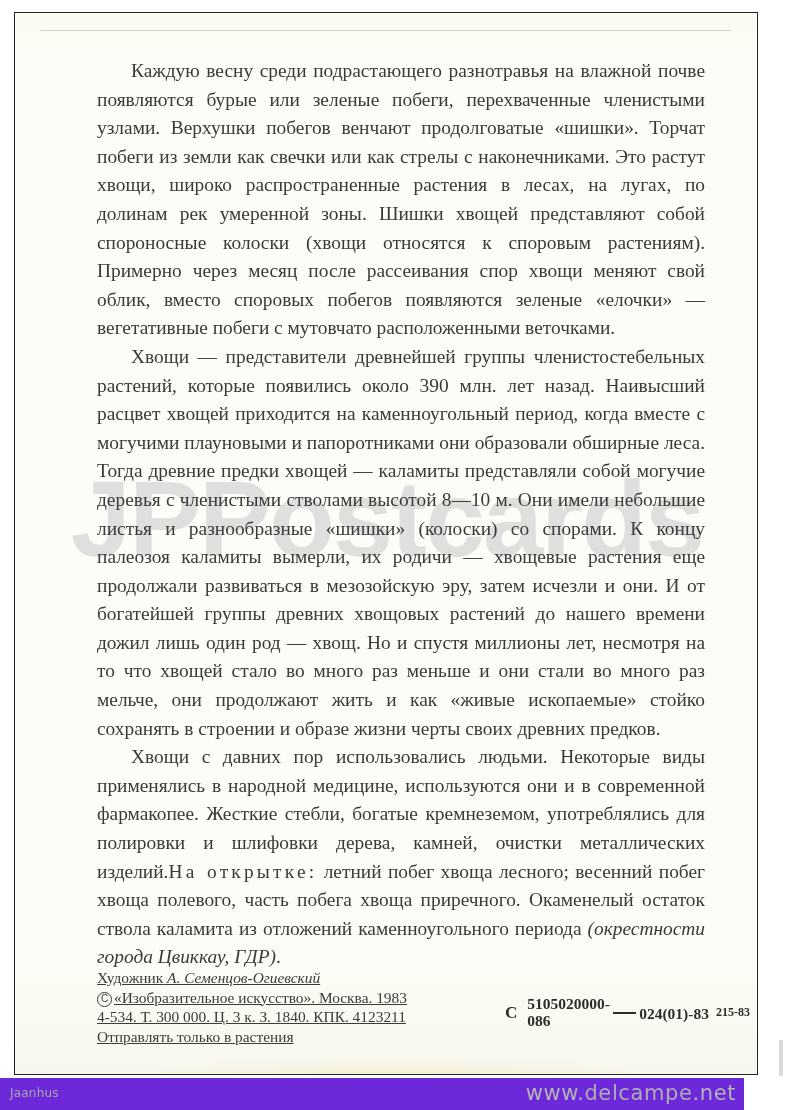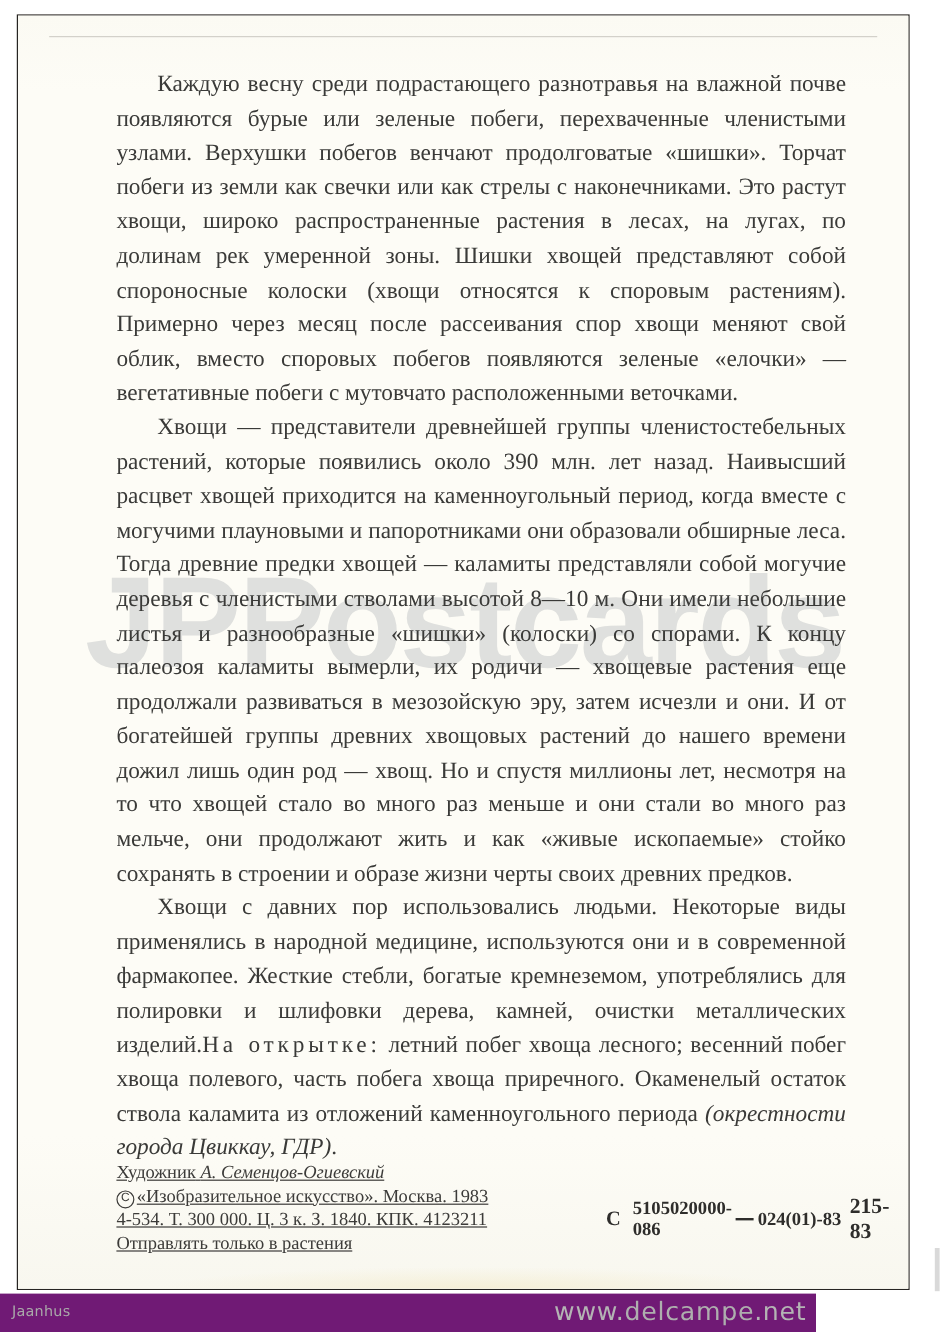--- a/index.html
+++ b/index.html
@@ -164,32 +164,32 @@
     line-height: 17px;
   }
   #code-block .numer { padding: 0 3px 1px 3px; }
   #code-block .denom { padding: 1px 3px 0 3px; }
   #code-block .fraction .bar {
     width: 100%;
     height: 2px;
     background: #2e2d2b;
   }
   #code-block .suffix {
-    font-size: 18px;
+    font-size: 12px;
     margin-left: 4px;
   }
 
   
   #footer-strip {
     position: absolute;
     left: 0;
     top: 1078px;
-    width: 680px;
+    width: 744px;
     height: 32px;
-    background: #701a75;
+    background: #6d28d9;
   }
   #seller-tag {
     position: absolute;
     left: 10px;
     top: 8px;
     font-family: "DejaVu Sans", "Liberation Sans", sans-serif;
     font-size: 12px;
     color: #a9a9a9;
     letter-spacing: .2px;
   }

